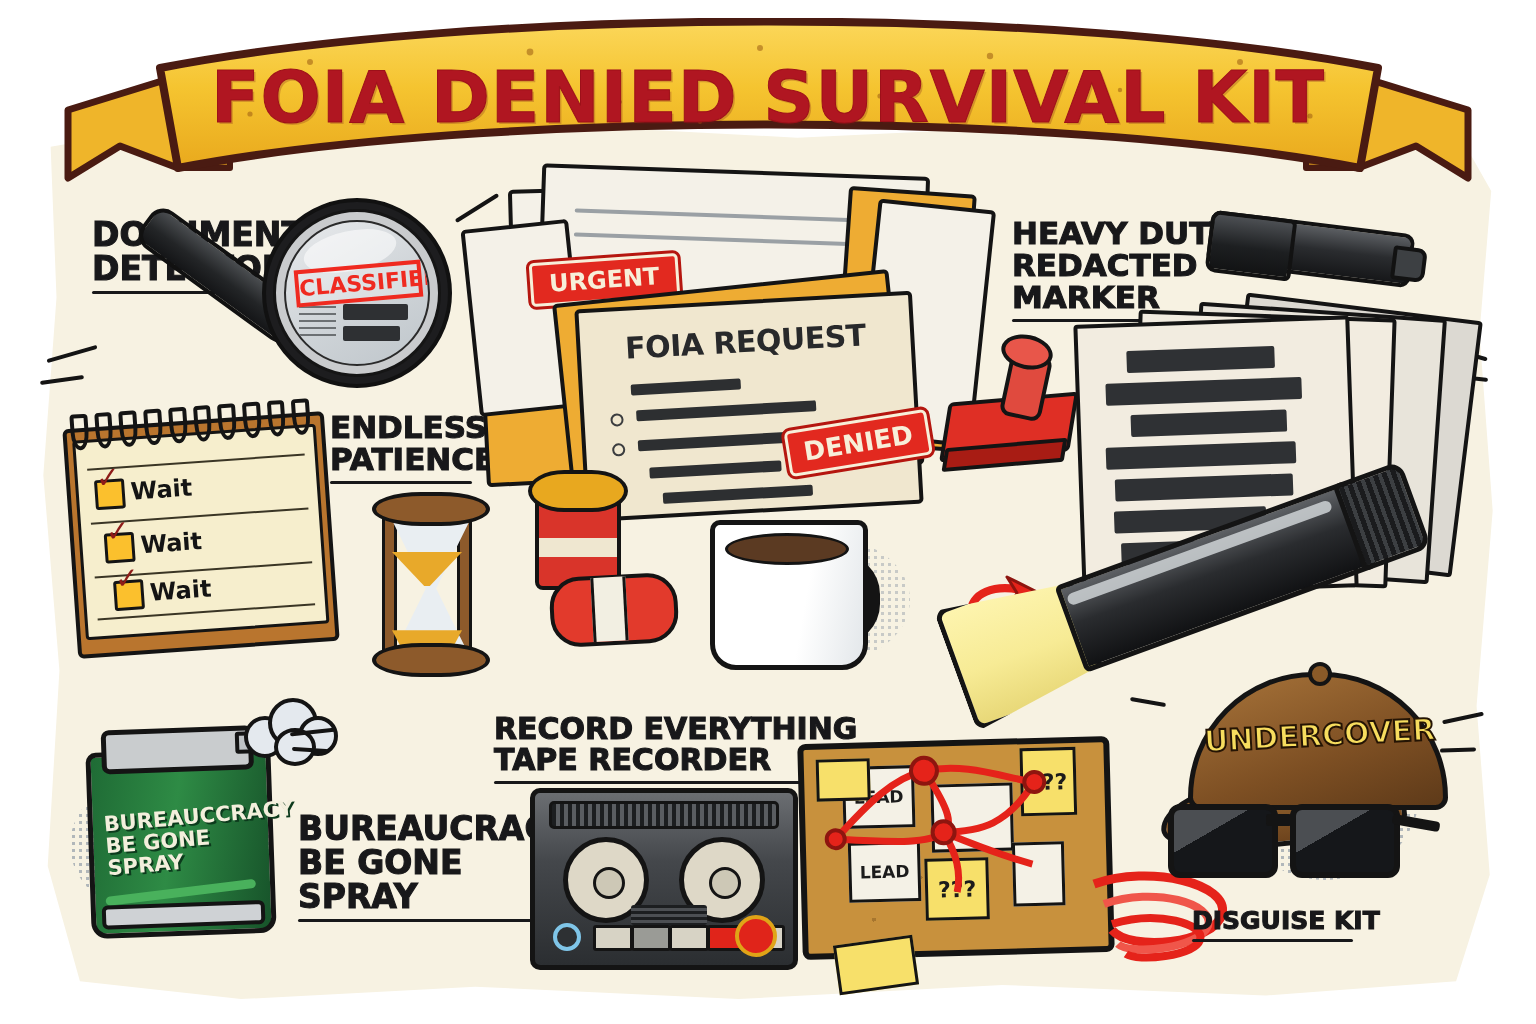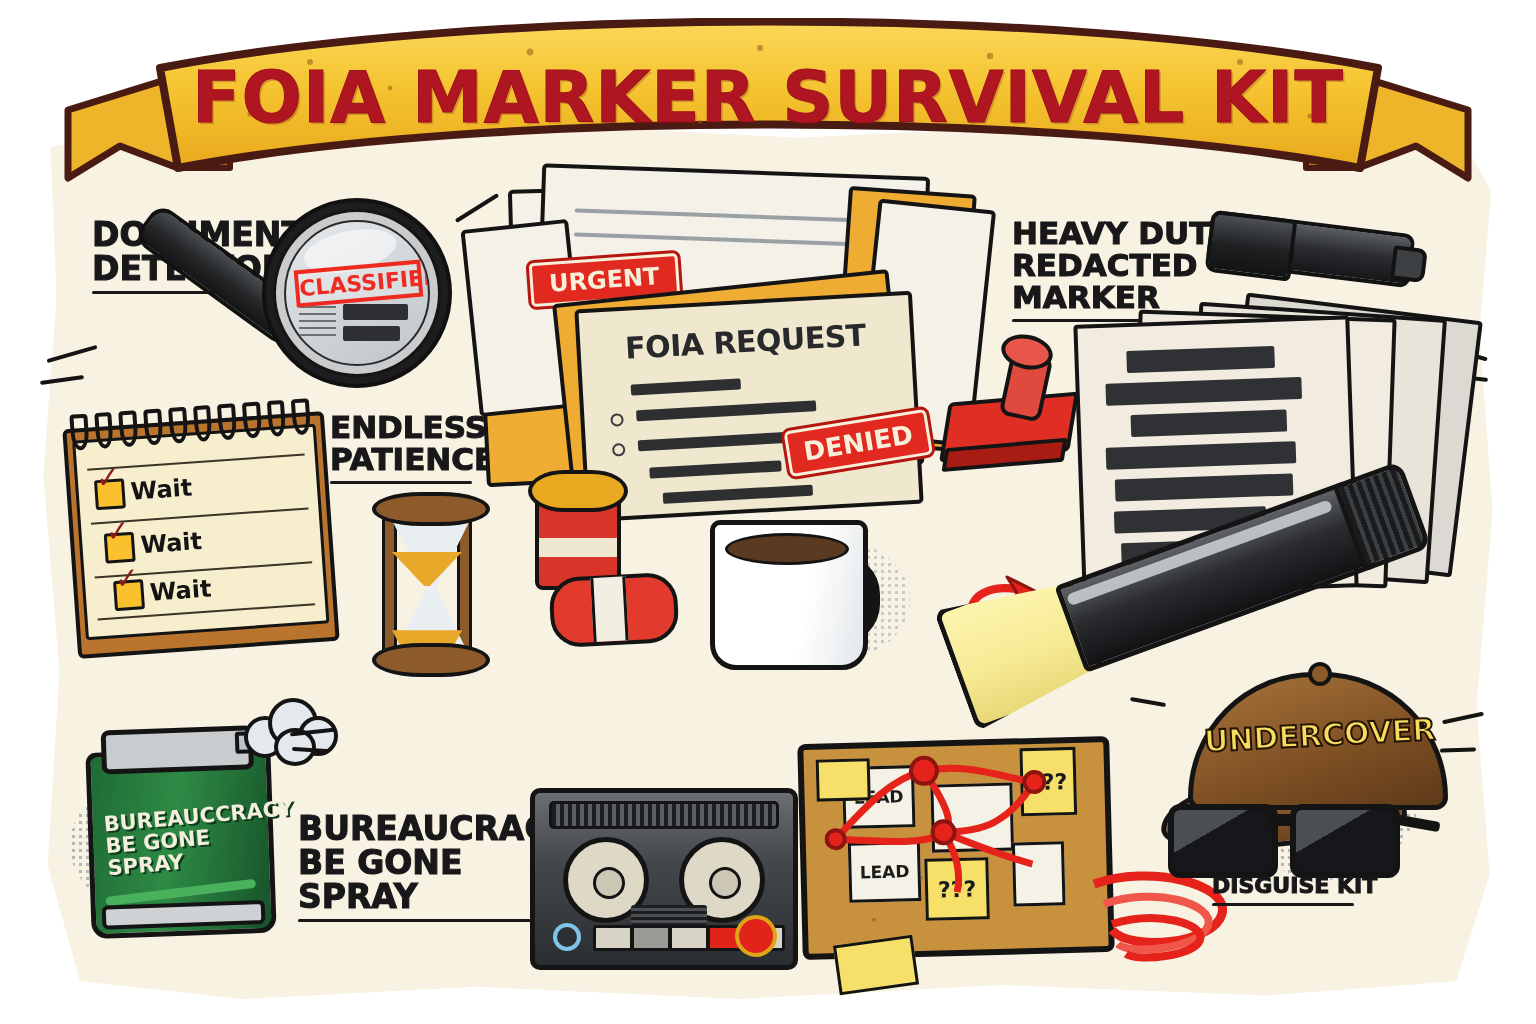--- a/index.html
+++ b/index.html
@@ -268,21 +268,21 @@
           <circle cx="930" cy="38" r="3.2"></circle>
             <circle cx="1060" cy="72" r="2.2"></circle>
             <circle cx="1180" cy="44" r="3"></circle>
           <circle cx="190" cy="96" r="2.6"></circle>
             <circle cx="1250" cy="98" r="2.6"></circle>
             <circle cx="640" cy="104" r="2"></circle>
         </g>
       </svg>
     </div>
     <div class="ribbon" style="pointer-events:none;">
-      <div class="banner-title">FOIA MARKER SURVIVAL KIT</div>
+      <div class="banner-title">FOIA DENIED SURVIVAL KIT</div>
     </div>
   </div>
 
   <div class="lbl u" style="left:92px;top:218px;font-size:33px;">DOCUMENT
 DETECTOR</div>
 
   <div class="mag">
     <div class="handle"></div>
     <div class="ring"></div>
     <div class="ring2"></div>
@@ -459,20 +459,22 @@
     <i style="left:60px;top:22px;width:32px;height:32px;"></i>
     <i style="left:36px;top:34px;width:34px;height:30px;"></i>
   </div>
   <div class="speed" style="left:290px;top:730px;width:46px;transform:rotate(-6deg);"></div>
   <div class="speed" style="left:292px;top:748px;width:36px;transform:rotate(4deg);"></div>
 
   <div class="lbl u" style="left:298px;top:812px;font-size:33px;">BUREAUCRACY
 BE GONE
 SPRAY</div>
 
+  <div class="lbl u" style="left:494px;top:714px;font-size:30px;">RECORD EVERYTHING
+TAPE RECORDER</div>
 
   <div class="tape">
     <div class="shell">
       <div class="topvent"></div>
       <div class="reel" style="left:28px;top:44px;"></div>
       <div class="reel" style="right:28px;top:44px;"></div>
       <div class="midvent"></div>
       <div class="btn" style="left:58px;"></div>
       <div class="btn" style="left:96px;background:#9a9b96;"></div>
       <div class="btn" style="left:134px;"></div>
@@ -529,19 +531,19 @@
     <div class="word">UNDERCOVER</div>
   </div>
 
   <div class="shades">
     <div class="lens" style="left:0;"></div>
     <div class="bridge"></div>
     <div class="lens" style="left:122px;"></div>
     <div class="arm"></div>
   </div>
 
-  <div class="lbl u" style="left:1192px;top:875px;font-size:22px;margin-left:20px;">DISGUISE KIT</div>
+  <div class="lbl u" style="left:1192px;top:908px;font-size:25px;">DISGUISE KIT</div>
 
   <div class="speed" style="left:1442px;top:716px;width:42px;transform:rotate(-12deg);"></div>
   <div class="speed" style="left:1440px;top:748px;width:36px;transform:rotate(-2deg);"></div>
   <div class="speed" style="left:1130px;top:700px;width:36px;transform:rotate(10deg);"></div>
 
 </div>
 
 </body></html>

